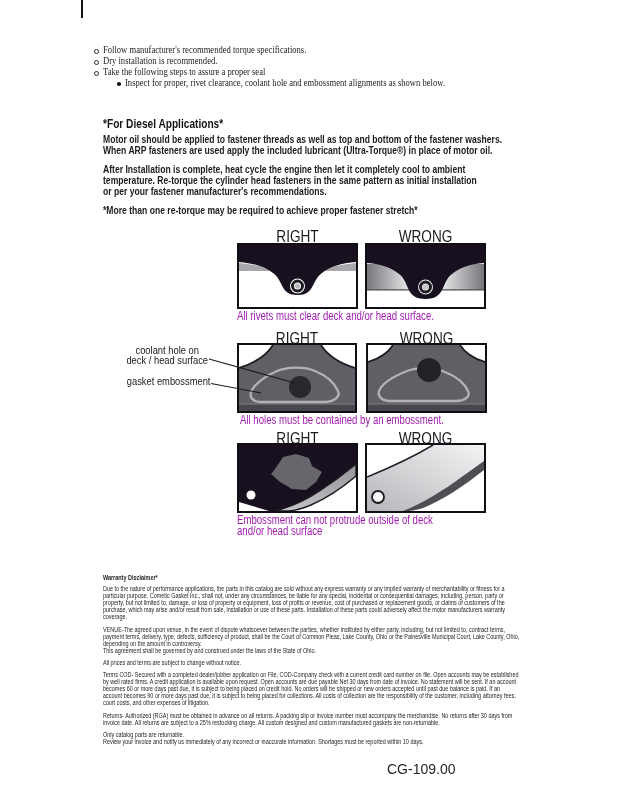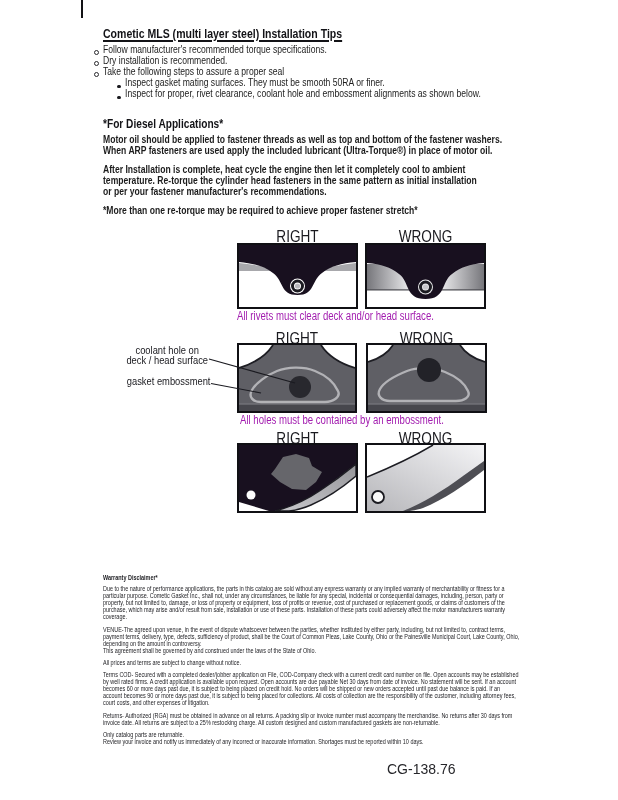--- a/index.html
+++ b/index.html
@@ -7,21 +7,21 @@
         font-family:"Liberation Sans", sans-serif;color:#1c1c1c;}
   .tick{position:absolute;left:81px;top:0;width:2px;height:18px;background:#121215;}
 
   
   .sx{transform:scaleX(0.78);transform-origin:0 0;display:inline-block;white-space:nowrap;}
 
   .title{position:absolute;left:103px;top:26px;font-size:13.5px;font-weight:bold;color:#131317;}
   .title .sx{text-decoration:underline;text-decoration-thickness:1.5px;text-underline-offset:2px;}
 
   .bullets{position:absolute;left:94px;top:44px;font-size:11px;line-height:11px;}
-  .b-row{display:flex;align-items:flex-end;height:11px;}
+  .b-row{display:flex;align-items:center;height:11px;font-family:Liberation Serif, serif;}
   .b-dot{flex:none;width:3px;height:3px;border:1px solid #2a2a2e;border-radius:50%;margin:3px 4px 0 0;}
   .sb-row{padding-left:23px;}
   .sb-dot{flex:none;width:3.5px;height:3.5px;background:#1a1a1e;border-radius:50%;margin:3px 4px 0 0;}
 
   .diesel-h{position:absolute;left:103px;top:116px;font-size:13px;font-weight:bold;color:#131317;}
   .para{position:absolute;left:103px;font-size:11px;line-height:10.8px;}
   .para .ln{height:10.8px;font-weight:bold;}
   #p1{top:134px;} #p2{top:164px;} #note{top:205px;}
 
   .dlabel{position:absolute;font-size:17px;color:#1a1a1f;text-align:center;}
@@ -40,38 +40,33 @@
   .legal p{margin:0 0 5px 0;}
   .legal p.tight{margin-bottom:0;}
   .pagenum{position:absolute;left:387px;top:761px;font-size:14px;color:#26262a;}
 </style>
 </head>
 <body>
 
 <div class="page">
   <div class="tick"></div>
 
-  <div class="title"><span class="sx">Cometic MLS (multi layer steel) Installation Tips</span></div>
 
   <div class="bullets">
     <div class="b-row">
       <span class="b-dot"></span>
       <span class="sx">Follow manufacturer's recommended torque specifications.</span>
     </div>
     <div class="b-row">
       <span class="b-dot"></span>
       <span class="sx">Dry installation is recommended.</span>
     </div>
     <div class="b-row">
       <span class="b-dot"></span>
       <span class="sx">Take the following steps to assure a proper seal</span>
-    </div>
-    <div class="b-row sb-row">
-      <span class="sb-dot"></span>
-      <span class="sx">Inspect gasket mating surfaces.  They must be smooth 50RA or finer.</span>
     </div>
     <div class="b-row sb-row">
       <span class="sb-dot"></span>
       <span class="sx">Inspect for proper, rivet clearance, coolant hole and embossment alignments as shown below.</span>
     </div>
   </div>
 
   <div class="diesel-h"><span class="sx">*For Diesel Applications*</span></div>
 
   <div class="para" id="p1">
@@ -197,27 +192,31 @@
         </linearGradient>
       </defs>
       <rect x="0" y="0" width="117" height="66" fill="#ffffff"></rect>
       <path d="M0,32 C22,23 46,12 66,0 L117,0 L117,24 C96,40 72,55 54,62 C47,64.5 41,66 36,66 L0,66 Z" fill="url(#g3w)"></path>
       <path d="M0,32 C22,23 46,12 66,0" fill="none" stroke="#1c1c22" stroke-width="1.5"></path>
       <path d="M36,66 C52,60 76,46 96,31 C103,26 110,21 117,16 L117,25 C98,40 76,55 56,63 C50,65 44,66 42,66 Z" fill="#4e4e54"></path>
       <path d="M60,66 L117,30 L117,66 Z" fill="#ffffff"></path>
       <circle cx="11" cy="52" r="6" fill="#fafafa" stroke="#1b1b21" stroke-width="1.8"></circle>
     </svg>
   </div>
+  <div class="caption" style="left:237px;top:515px;">
+    <div><span class="sx">Embossment can not protrude outside of deck</span></div>
+    <div><span class="sx">and/or head surface</span></div>
+  </div>
 
   <div class="legal">
     <div class="lh">Warranty Disclaimer*</div>
     <p>Due to the nature of performance applications, the parts in this catalog are sold without any express warranty or any implied warranty of merchantability or fitness for a particular purpose.  Cometic Gasket Inc., shall not, under any circumstances, be liable for any special, incidental or consequential damages, including, person, party or property, but not limited to, damage, or loss of property or equipment, loss of profits or revenue, cost of purchased or replacement goods, or claims of customers of the purchase, which may arise and/or result from sale, installation or use of these parts.  Installation of these parts could adversely affect the motor manufacturers warranty coverage.</p>
     <p class="tight">VENUE-The agreed upon venue, in the event of dispute whatsoever between the parties, whether instituted by either party, including, but not limited to, contract terms, payment terms, delivery, type, defects, sufficiency of product, shall be the Court of Common Pleas, Lake County, Ohio or the Painesville Municipal Court, Lake County, Ohio, depending on the amount in controversy.</p>
     <p>This agreement shall be governed by and construed under the laws of the State of Ohio.</p>
     <p>All prices and terms are subject to change without notice.</p>
     <p>Terms COD- Secured with a completed dealer/jobber application on File, COD-Company check with a current credit card number on file.  Open accounts may be established by well rated firms.  A credit application is available upon request.  Open accounts are due payable Net 30 days from date of invoice.  No statement will be sent.  If an account becomes 60 or more days past due, it is subject to being placed on credit hold.  No orders will be shipped or new orders accepted until past due balance is paid.  If an account becomes 90 or more days past due, it is subject to being placed for collections.  All costs of collection are the responsibility of the customer, including attorney fees, court costs, and other expenses of litigation.</p>
     <p>Returns- Authorized (RGA) must be obtained in advance on all returns.  A packing slip or invoice number must accompany the merchandise.  No returns after 30 days from invoice date.  All returns are subject to a 25% restocking charge.  All custom designed and custom manufactured gaskets are non-returnable.</p>
     <p class="tight">Only catalog parts are returnable.</p>
     <p>Review your invoice and notify us immediately of any incorrect or inaccurate information.  Shortages must be reported within 10 days.</p>
   </div>
 
-  <div class="pagenum">CG-138.76</div>
+  <div class="pagenum">CG-109.00</div>
 </div>
 
 </body></html>

